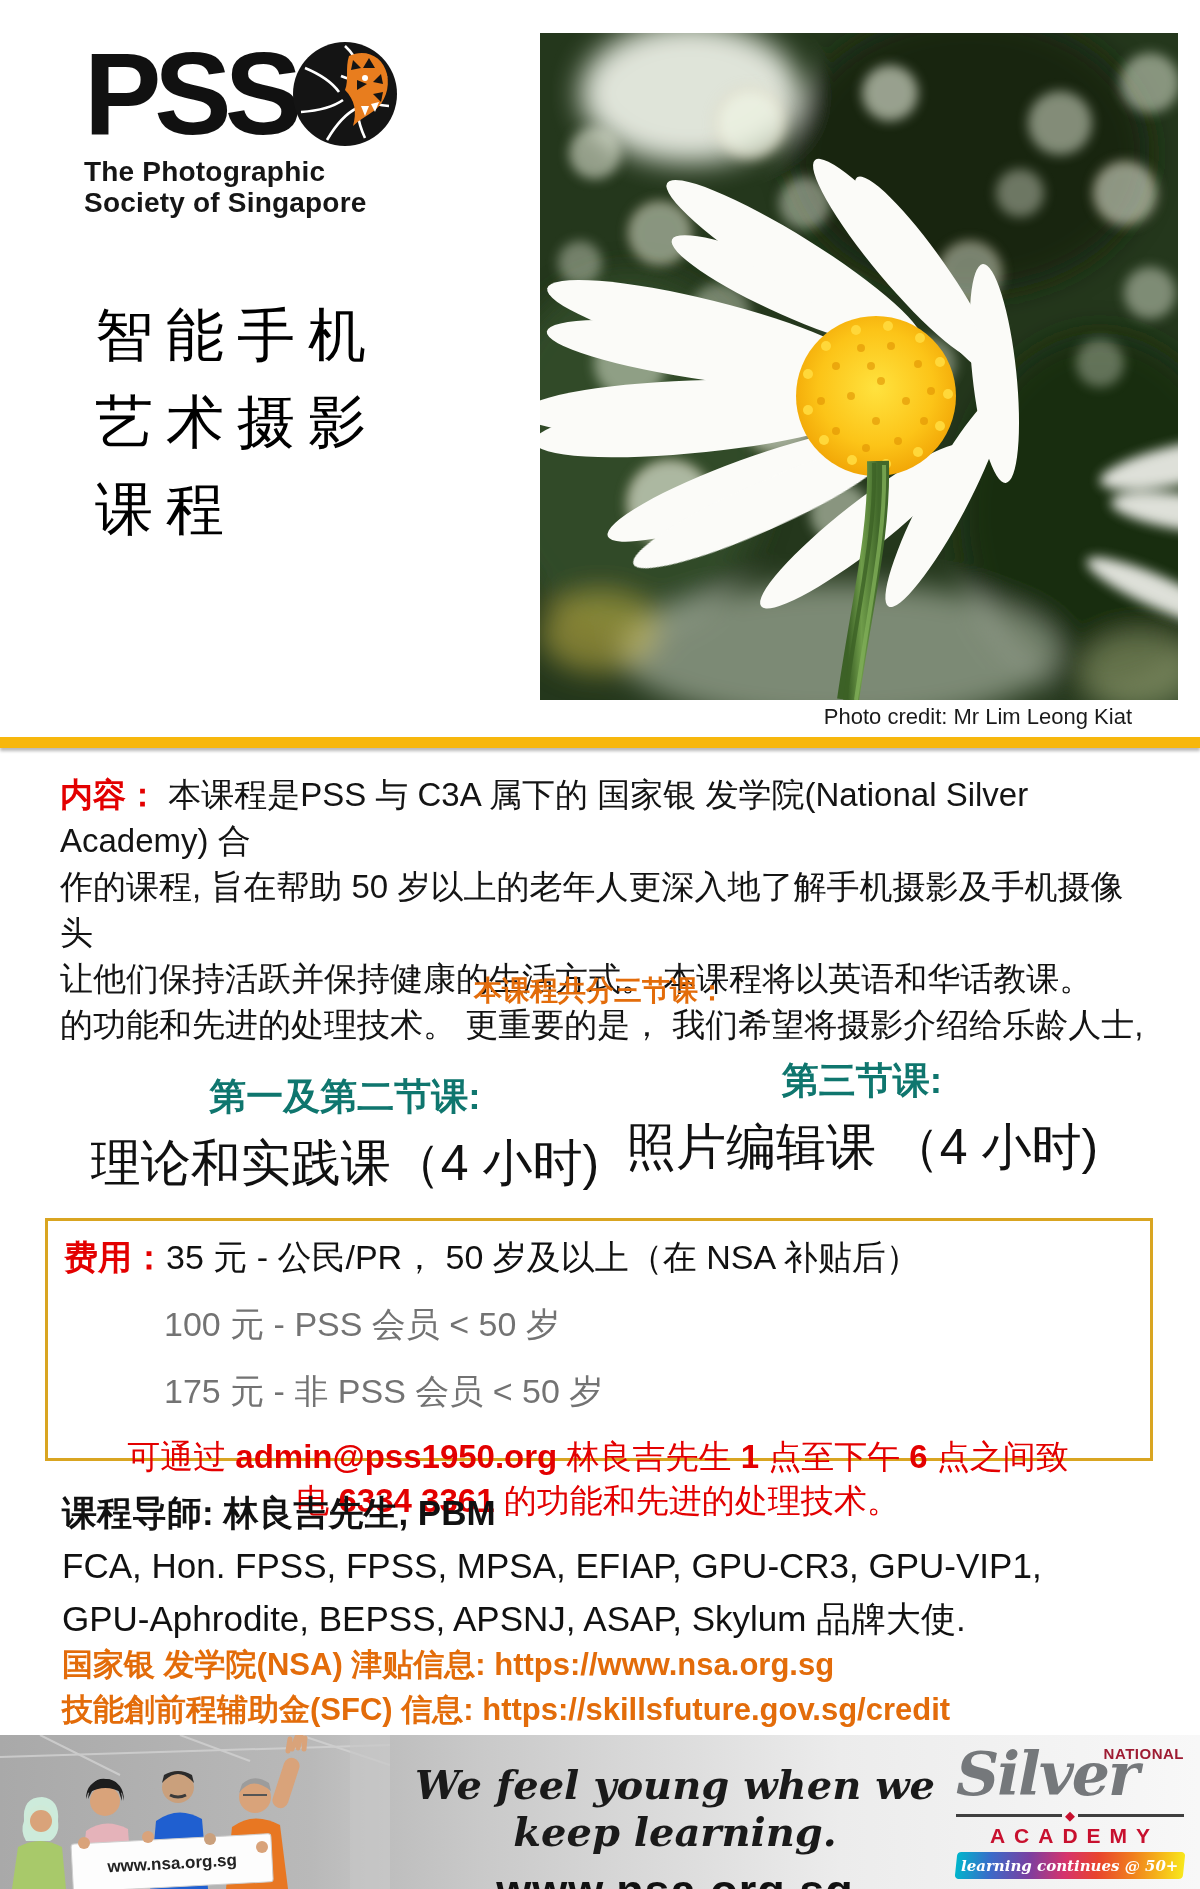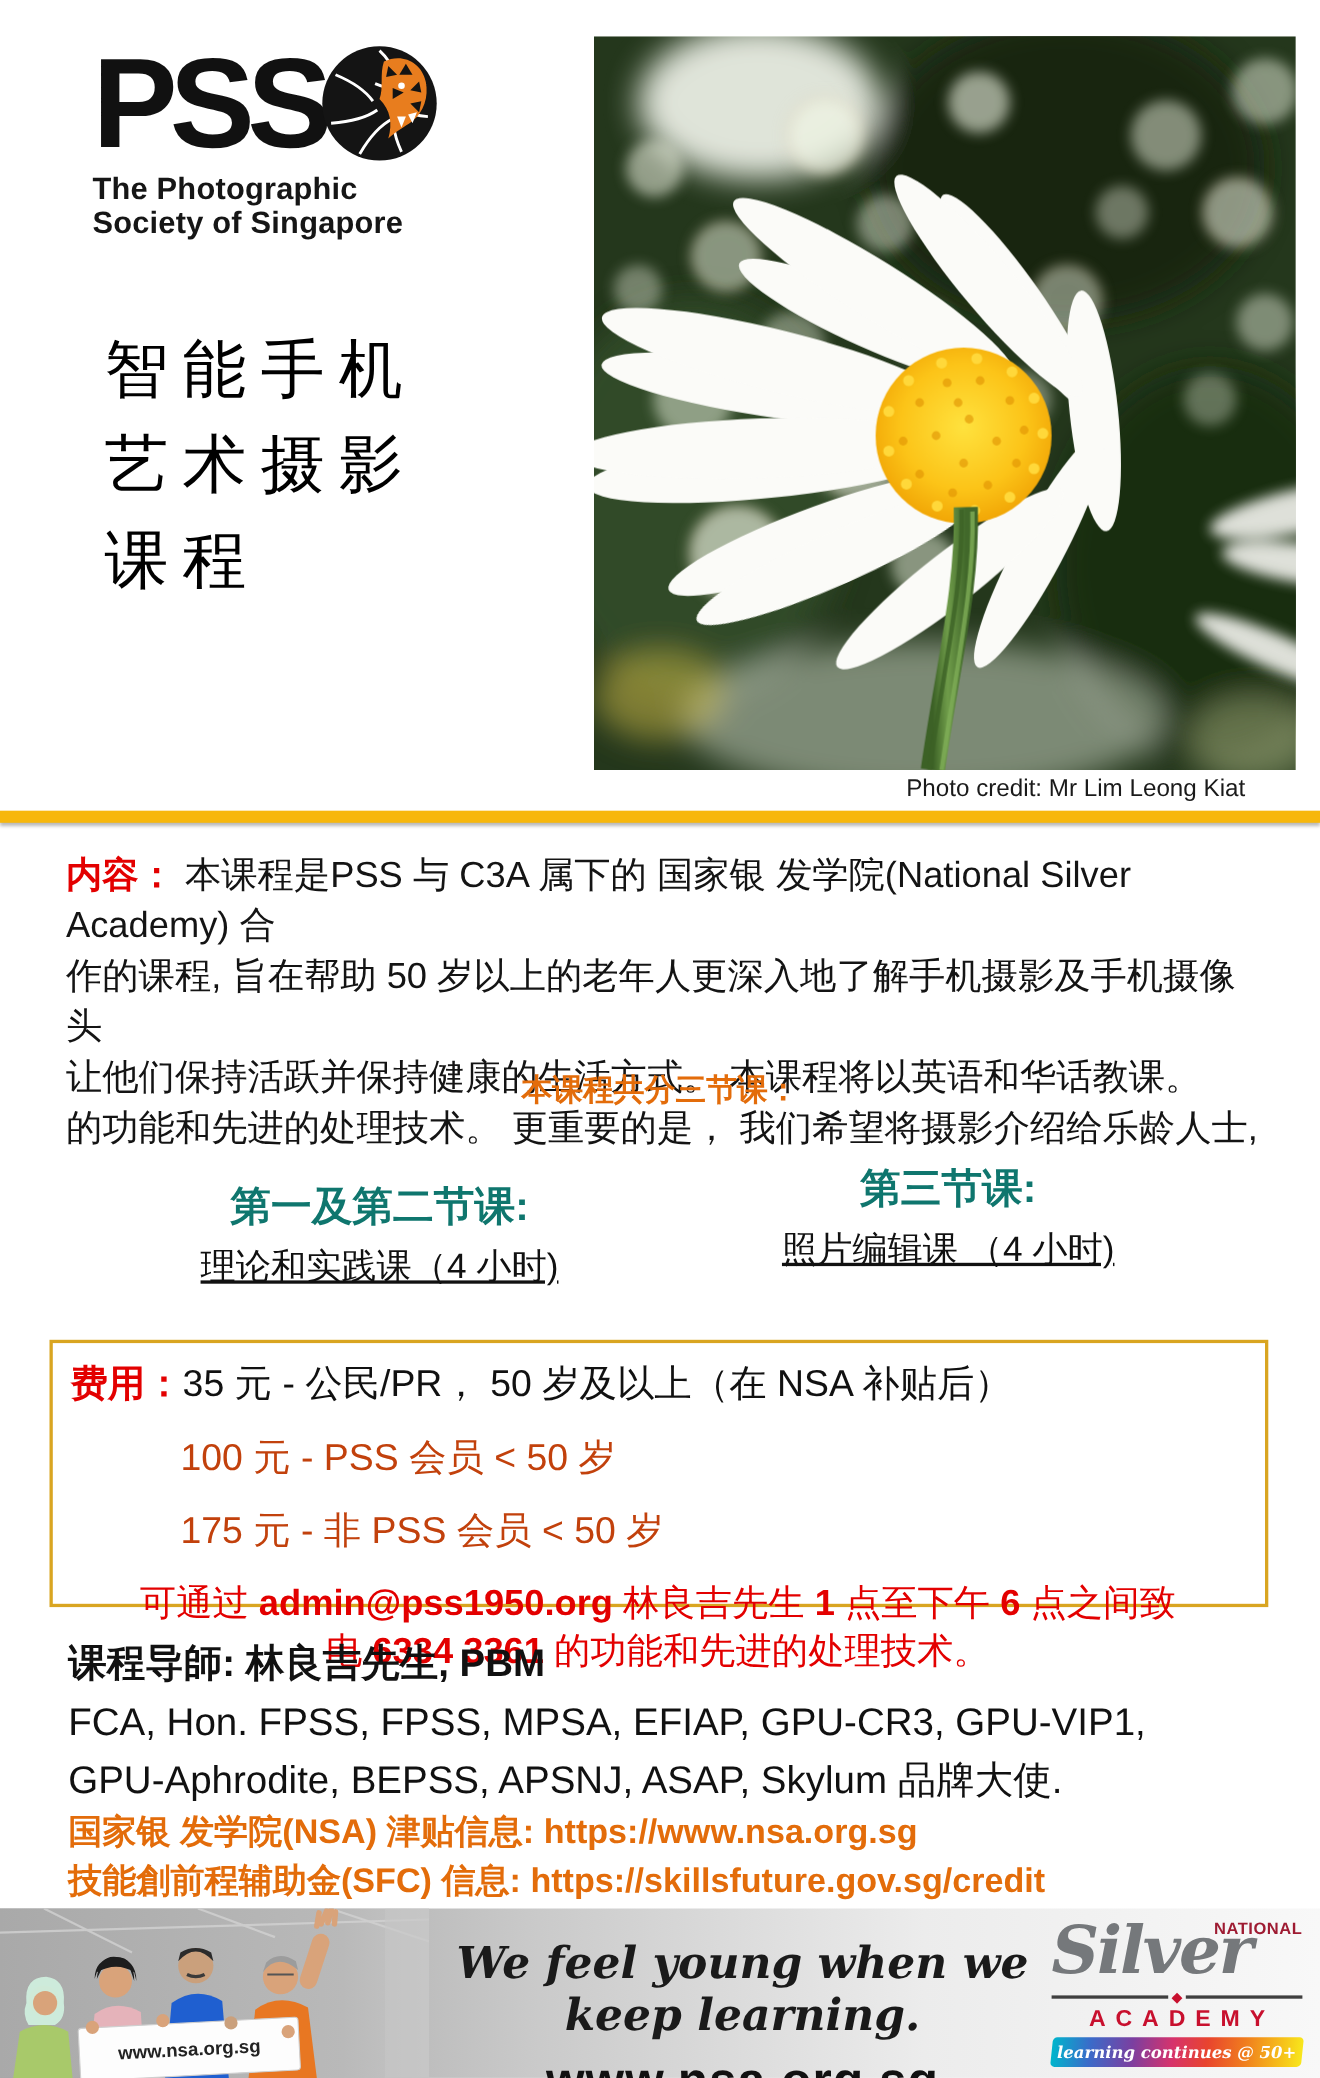--- a/index.html
+++ b/index.html
@@ -31,27 +31,27 @@
   .intro{position:absolute;left:60px;top:772px;width:1092px;font-size:33px;line-height:46px;color:#141414;}
   .red-label{color:#e30000;font-weight:bold;}
 
   
   .sessions-heading{position:absolute;left:0;top:972px;width:1200px;text-align:center;
                     font-size:28px;font-weight:bold;color:#e36c0a;}
   .col{position:absolute;width:520px;text-align:center;}
   .col-1{left:85px;top:1072px;}
   .col-2{left:602px;top:1056px;}
   .col-title{font-size:37px;font-weight:bold;color:#0f766e;}
-  .col-desc{margin-top:8px;font-size:32px;color:#111;text-decoration:underline;}
+  .col-desc{margin-top:8px;font-size:50px;color:#111;}
 
   
   .fee-box{position:absolute;left:45px;top:1218px;width:1108px;height:243px;box-sizing:border-box;
            border:3px solid #d9a521;background:#fff;padding:14px 18px 0 16px;}
   .fee-line{font-size:34px;color:#111;}
-  .fee-tier{margin-top:21px;padding-left:100px;font-size:34px;color:#c2410c;}
+  .fee-tier{margin-top:21px;padding-left:100px;font-size:34px;color:#737373;}
   .fee-contact{margin-top:20px;text-align:center;font-size:33px;line-height:44px;color:#e30000;}
   .fee-contact .b{font-weight:bold;}
 
   
   .instructor{position:absolute;left:62px;top:1486px;font-size:35px;line-height:53px;color:#111;}
   .instructor .name{font-weight:bold;}
 
   
   .links{position:absolute;left:62px;top:1642px;font-size:31px;line-height:45px;
          font-weight:bold;color:#e36c0a;}

